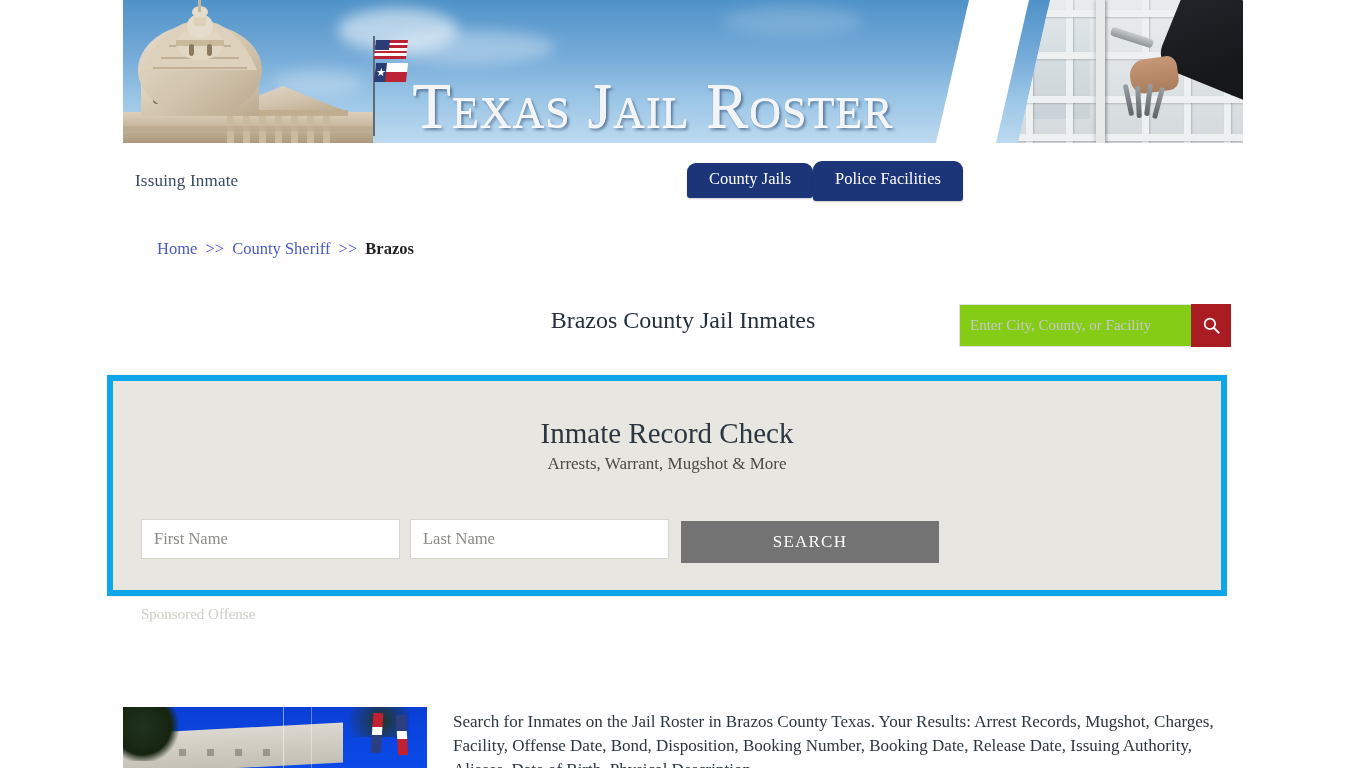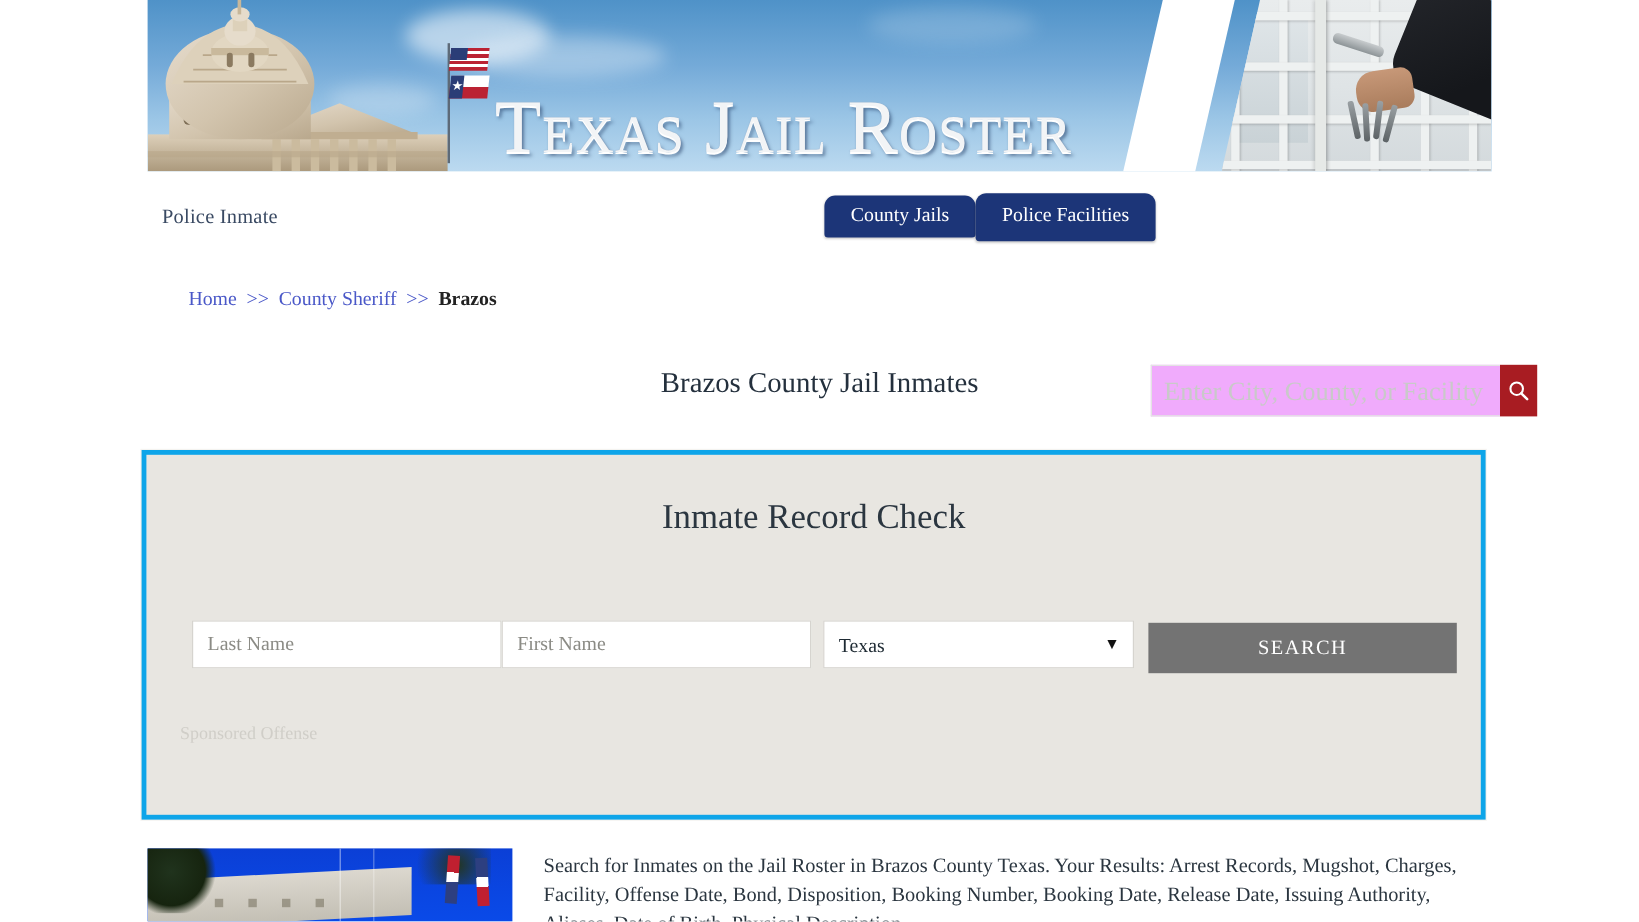--- a/index.html
+++ b/index.html
@@ -151,22 +151,22 @@
     cursor:pointer;
   }
   .tab.tab-a { height:40px; display:flex; align-items:center; }
   .tab.tab-b { height:35px; display:flex; align-items:center; margin-left:3px; align-self:flex-start; margin-top:2px; }
 
   .searchwrap {
     position:absolute; left:836px; top:161px; width:272px; height:43px;
     display:flex;
   }
   .searchwrap input {
-    flex:1; border:1px solid #e3e3e3; border-right:none; background:#f0abfc;
-    font-size:22px; font-family:"Liberation Serif", serif; color:#333;
+    flex:1; border:1px solid #e3e3e3; border-right:none; background:#84cc16;
+    font-size:15px; font-family:"Liberation Serif", serif; color:#333;
     padding:0 10px; outline:none; height:43px;
   }
   .searchwrap input::placeholder { color:#c9c9c9; }
   .searchbtn {
     width:40px; height:43px; background:#a81c22; border:none;
     display:flex; align-items:center; justify-content:center; cursor:pointer;
   }
   .searchbtn svg { display:block; }
 
   
@@ -180,22 +180,22 @@
 
   
   .page-title {
     position:absolute; left:0; top:291px; width:1366px;
     text-align:center; font-size:24px; color:#24303d;
     font-family:"Liberation Serif", serif; font-weight:normal;
   }
 
   
   .panel {
-    position:absolute; left:118px; top:375px; width:1120px; height:308px;
-    background:#e8e6e1; border:4px solid #0ea5e9;
+    position:absolute; left:107px; top:375px; width:1120px; height:221px;
+    background:#e8e6e1; border:6px solid #0ea5e9;
     box-shadow: inset 0 0 0 3px #e8e6e1, 0 0 0 1px #f4f3f0;
   }
   .panel-title {
     text-align:center; margin-top:36px;
     font-size:29px; color:#2b3640; font-family:"Liberation Serif", serif;
   }
   .panel-sub {
     text-align:center; margin-top:4px;
     font-size:17px; color:#4a4a46; font-family:"Liberation Serif", serif;
   }
@@ -366,21 +366,21 @@
       </div>
     </div>
     <div class="hero-diag2"></div>
 
     <div class="hero-title">
       <span>Texas Jail Roster</span>
     </div>
   </div>
 
   <div class="navbar">
-    <div class="nav-brand">Police Inmate</div>
+    <div class="nav-brand">Issuing Inmate</div>
 
     <div class="tabs">
       <div class="tab tab-b">
         <span>County Jails</span>
       </div>
       <div class="tab tab-a">
         <span>Police Facilities</span>
       </div>
     </div>
 
@@ -400,30 +400,25 @@
     <span class="sep">&gt;&gt;</span>
     <a href="#">County Sheriff</a>
     <span class="sep">&gt;&gt;</span>
     <span class="current">Brazos</span>
   </div>
 
   <h1 class="page-title">Brazos County Jail Inmates</h1>
 
   <div class="panel">
     <div class="panel-title">Inmate Record Check</div>
+    <div class="panel-sub">Arrests, Warrant, Mugshot &amp; More</div>
 
     <div class="form-row">
+      <input class="fld fld-first" type="text" placeholder="First Name" style="">
       <input class="fld fld-last" type="text" placeholder="Last Name" style="">
-      <input class="fld fld-first" type="text" placeholder="First Name" style="">
-      <div class="sel-wrap">
-        <select class="fld-state">
-          <option>Texas</option>
-        </select>
-        <span class="sel-chev">▼</span>
-      </div>
       <button class="btn-search">SEARCH</button>
     </div>
 
     <div class="sponsored">Sponsored Offense</div>
   </div>
 
   <div class="thumb">
     <div class="thumb-bldg"></div>
     <div class="thumb-win" style="left:56px"></div>
     <div class="thumb-win" style="left:84px"></div>

